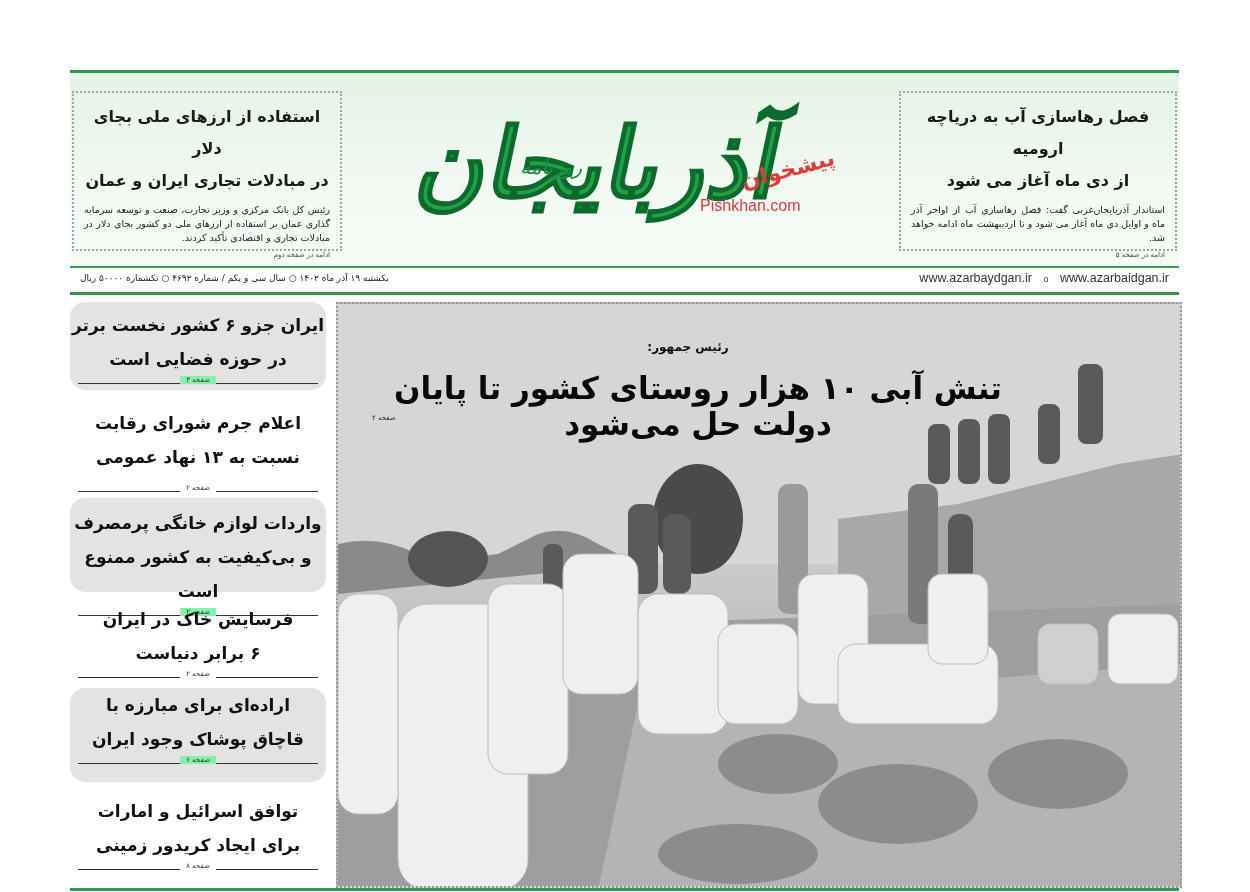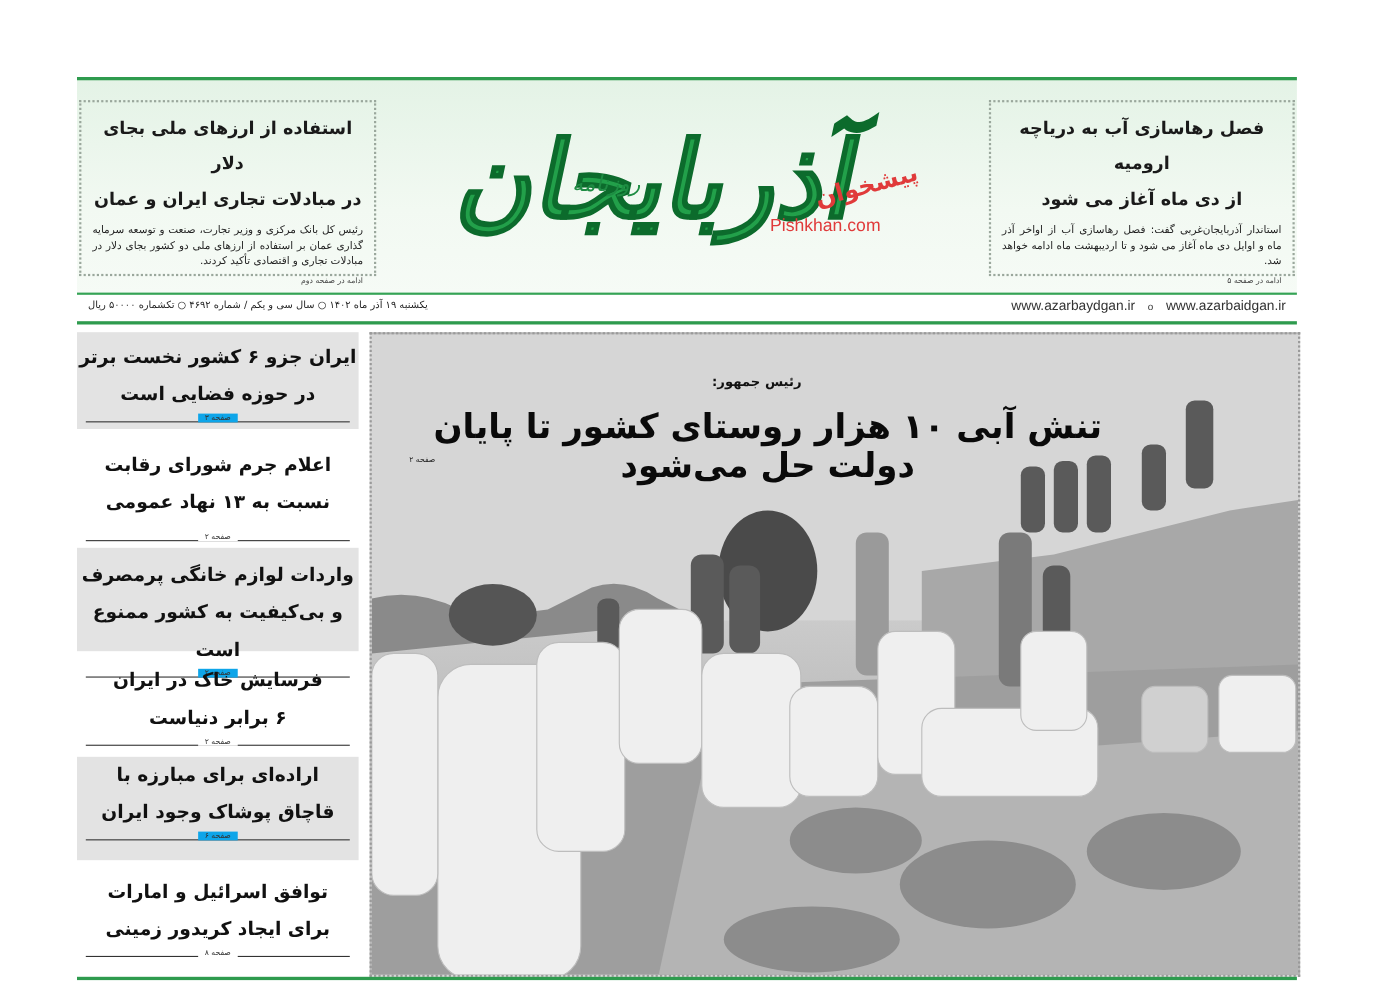--- a/index.html
+++ b/index.html
@@ -63,35 +63,35 @@
     font-family: "Liberation Sans", sans-serif;
   }
   .urls .sep { margin: 0 8px; font-size: 9px; }
 
   
   .leftcol { position: absolute; left: 0; top: 232px; width: 256px; height: 586px; }
   .item {
     position: relative; width: 256px; box-sizing: border-box; direction: rtl; text-align: center;
     padding-top: 6px;
   }
-  .item.gray { background: #e3e3e3; }
+  .item.gray { background: #e3e3e3; border-radius: 15px; }
   .item h3 {
     margin: 0; font-weight: bold; font-size: 17px; line-height: 34px; color: #111;
   }
   .item .rule {
     position: relative; height: 14px; margin: 0 8px;
   }
   .item .rule::before {
     content: ""; position: absolute; left: 0; right: 0; top: 7px; border-top: 1px solid #333;
   }
   .item .rule .pg {
     position: absolute; left: 50%; top: 0; transform: translateX(-50%);
     background: inherit; font-size: 7px; padding: 0 6px; color: #333; direction: rtl;
   }
-  .item.gray .rule .pg { background: #0ea5e9; }
+  .item.gray .rule .pg { background: #86efac; }
   .item.white .rule .pg { background: #fff; }
 
   
   .main {
     position: absolute; left: 266px; top: 232px; width: 846px; height: 586px;
     border: 2px dotted #9a9a9a; box-sizing: border-box; overflow: hidden;
     background: linear-gradient(180deg, #d9d9d9 0%, #cfcfcf 40%, #bdbdbd 60%, #c8c8c8 80%, #b5b5b5 100%);
   }
   .photo { position: absolute; inset: 0; }
   .kicker {

